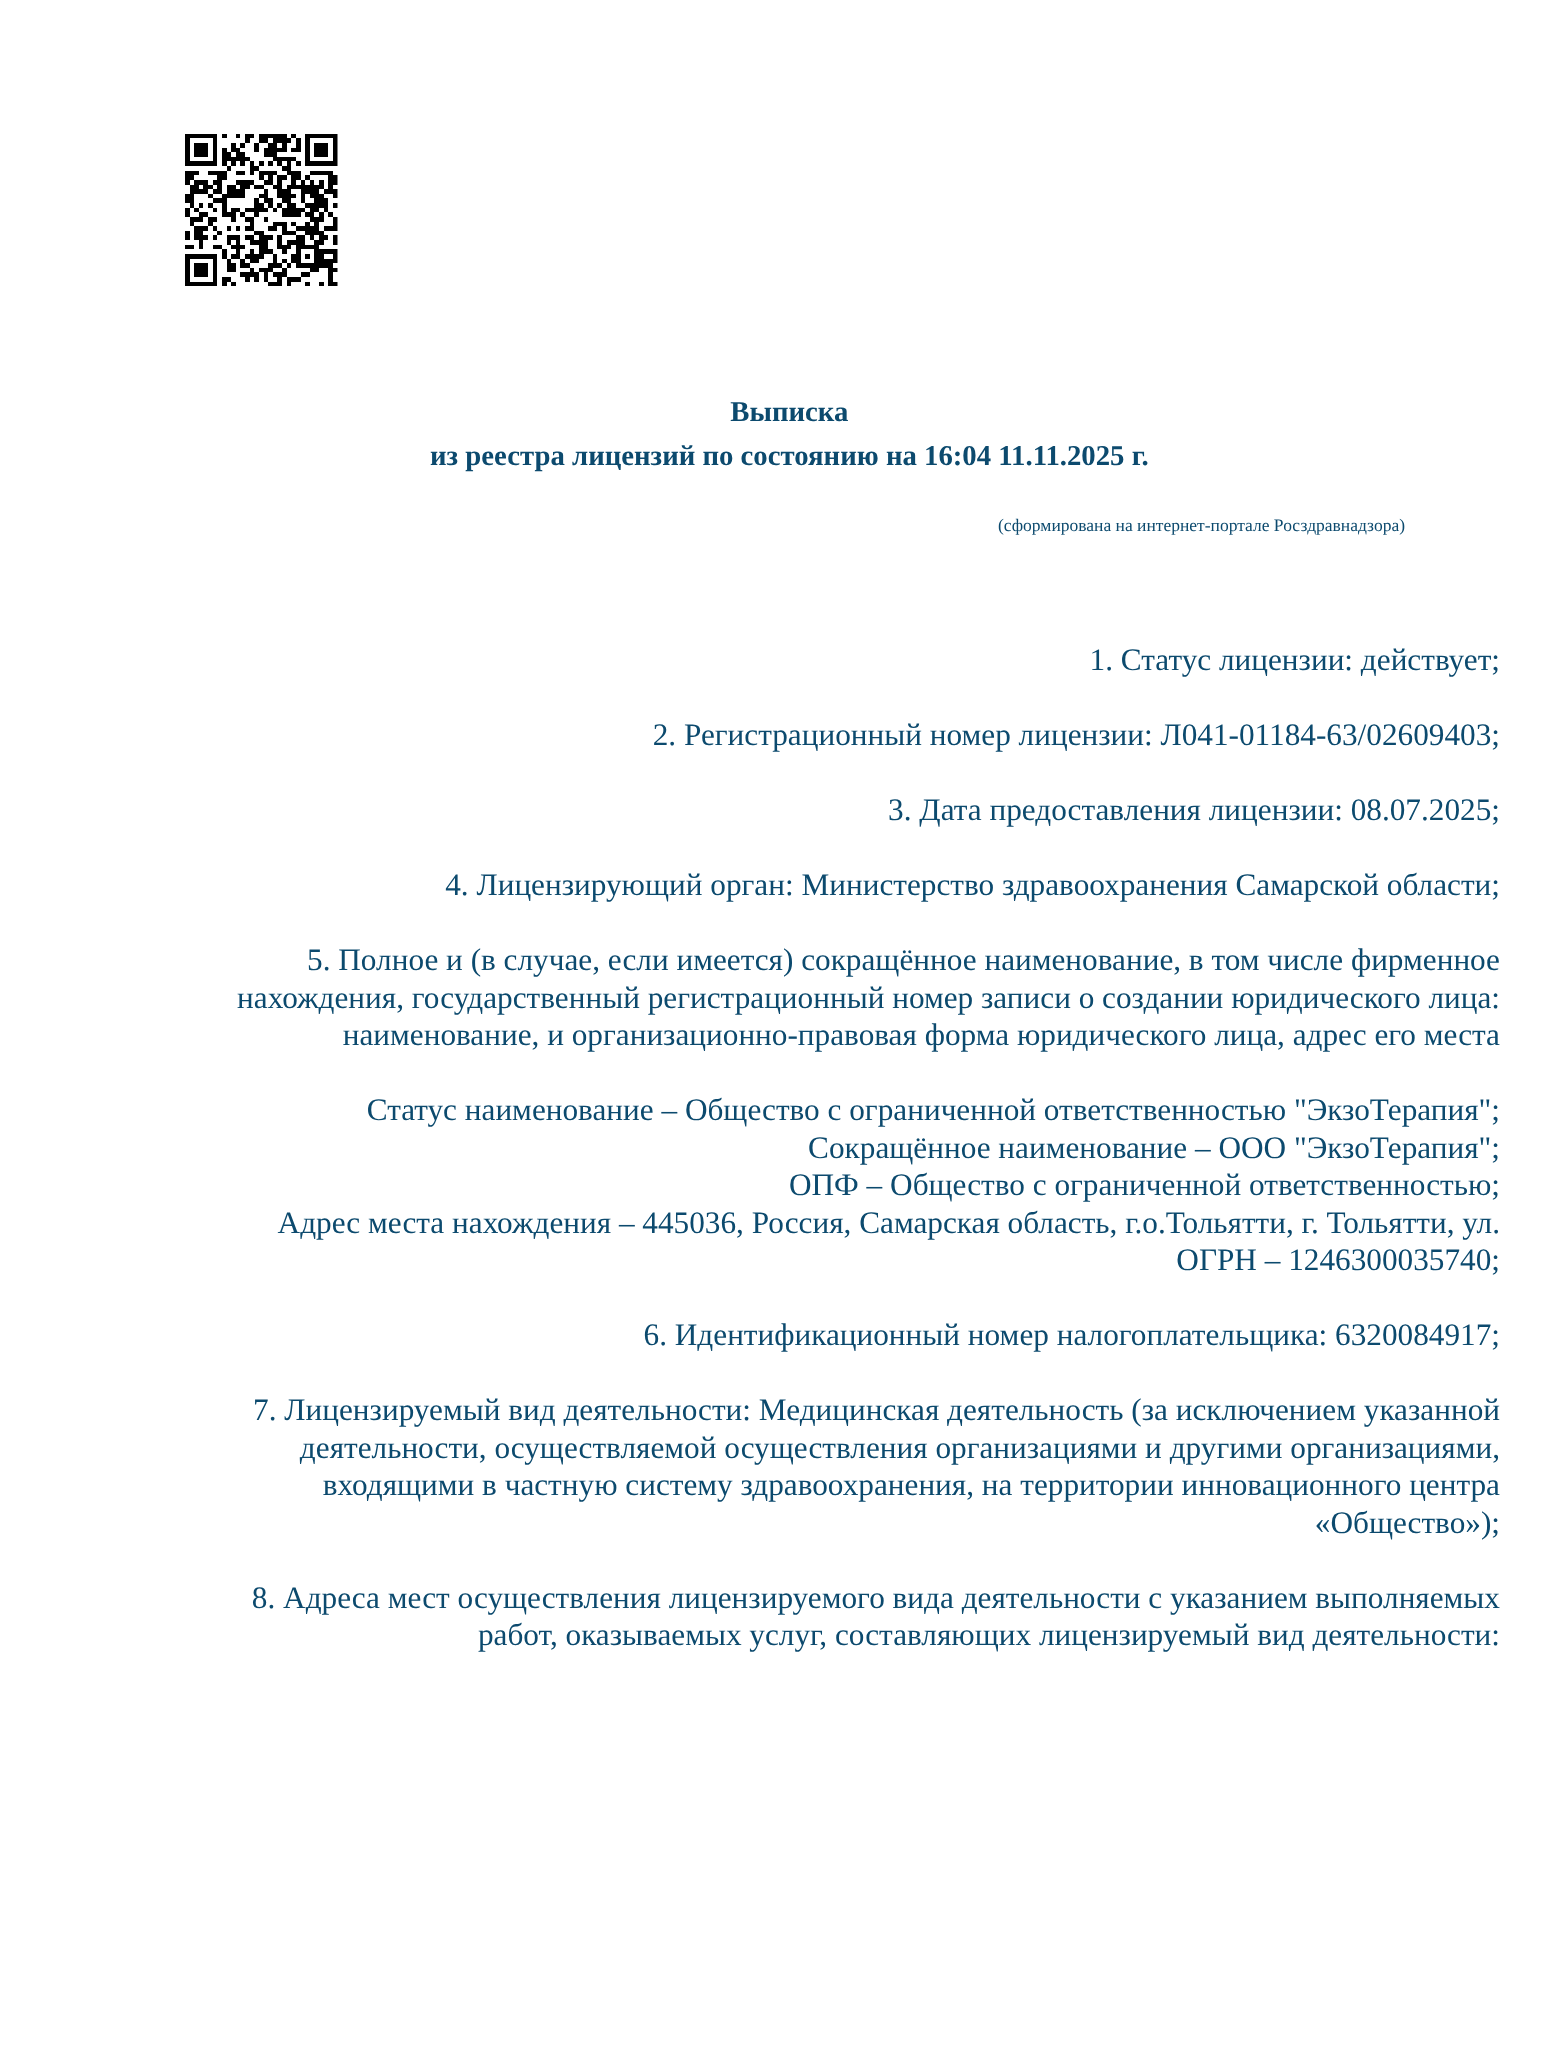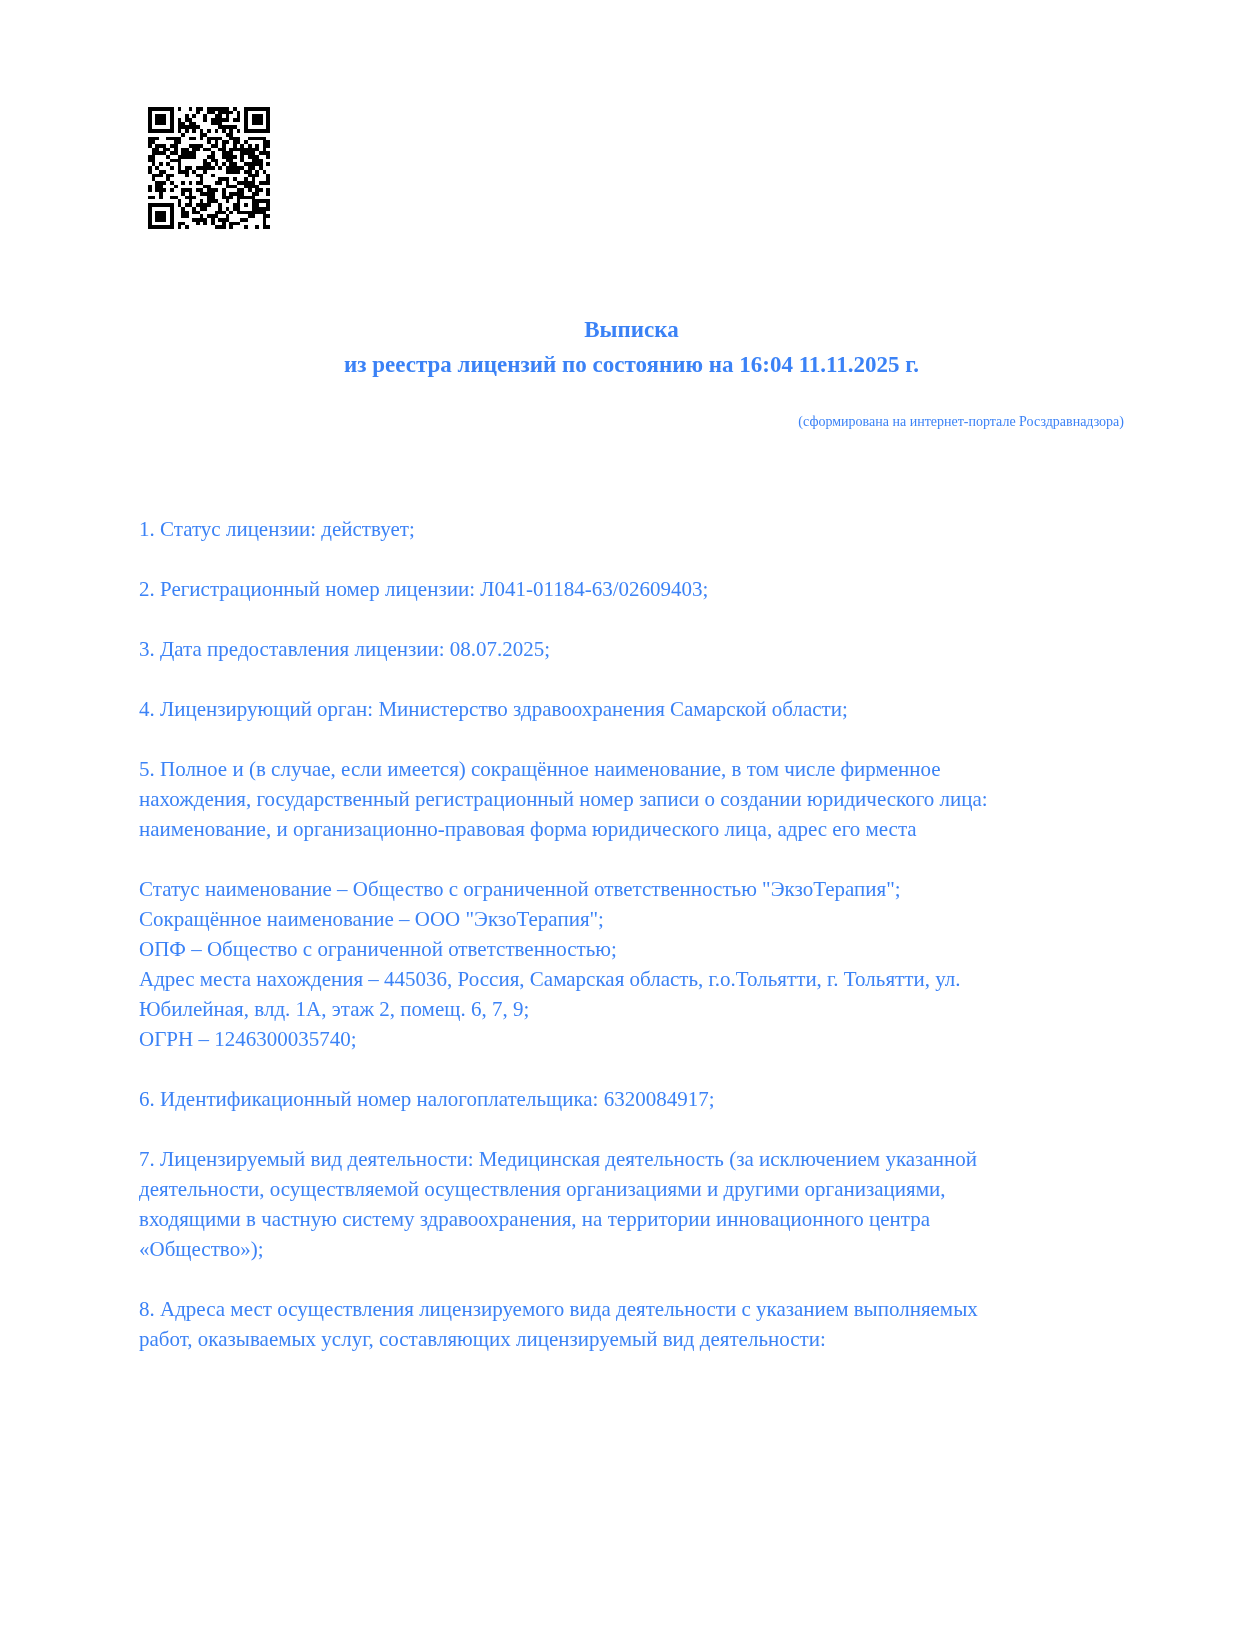--- a/index.html
+++ b/index.html
@@ -5,21 +5,21 @@
   html, body {
     margin: 0;
     padding: 0;
     background: #ffffff;
   }
   .page {
     position: relative;
     width: 1240px;
     height: 1650px;
     background: #ffffff;
-    color: #3b82f6;
+    color: #0c4a6e;
     font-family: "Liberation Serif", serif;
     overflow: hidden;
   }
   .qr {
     position: absolute;
     left: 148px;
     top: 107px;
     width: 122px;
     height: 122px;
   }
@@ -40,21 +40,22 @@
     top: 410px;
     font-size: 14px;
     line-height: 24px;
     text-align: right;
   }
   .doc-body {
     position: absolute;
     left: 139px;
     top: 514px;
     right: 40px;
-    font-size: 21px;
+    font-size: 25px;
+    text-align: right;
   }
   .paragraph { margin: 0 0 30px 0; }
   .line {
     line-height: 30px;
     white-space: pre;
   }
 </style>
 </head>
 <body>
 
@@ -645,21 +646,20 @@
       <div class="paragraph">
         <div class="line">5. Полное и (в случае, если имеется) сокращённое наименование, в том числе фирменное</div>
         <div class="line">нахождения, государственный регистрационный номер записи о создании юридического лица:</div>
         <div class="line">наименование, и организационно-правовая форма юридического лица, адрес его места</div>
       </div>
       <div class="paragraph">
         <div class="line">Статус наименование – Общество с ограниченной ответственностью "ЭкзоТерапия";</div>
         <div class="line">Сокращённое наименование – ООО "ЭкзоТерапия";</div>
         <div class="line">ОПФ – Общество с ограниченной ответственностью;</div>
         <div class="line">Адрес места нахождения – 445036, Россия, Самарская область, г.о.Тольятти, г. Тольятти, ул.</div>
-        <div class="line">Юбилейная, влд. 1А, этаж 2, помещ. 6, 7, 9;</div>
         <div class="line">ОГРН – 1246300035740;</div>
       </div>
       <div class="paragraph">
         <div class="line">6. Идентификационный номер налогоплательщика: 6320084917;</div>
       </div>
       <div class="paragraph">
         <div class="line">7. Лицензируемый вид деятельности: Медицинская деятельность (за исключением указанной</div>
         <div class="line">деятельности, осуществляемой осуществления организациями и другими организациями,</div>
         <div class="line">входящими в частную систему здравоохранения, на территории инновационного центра</div>
         <div class="line">«Общество»);</div>

